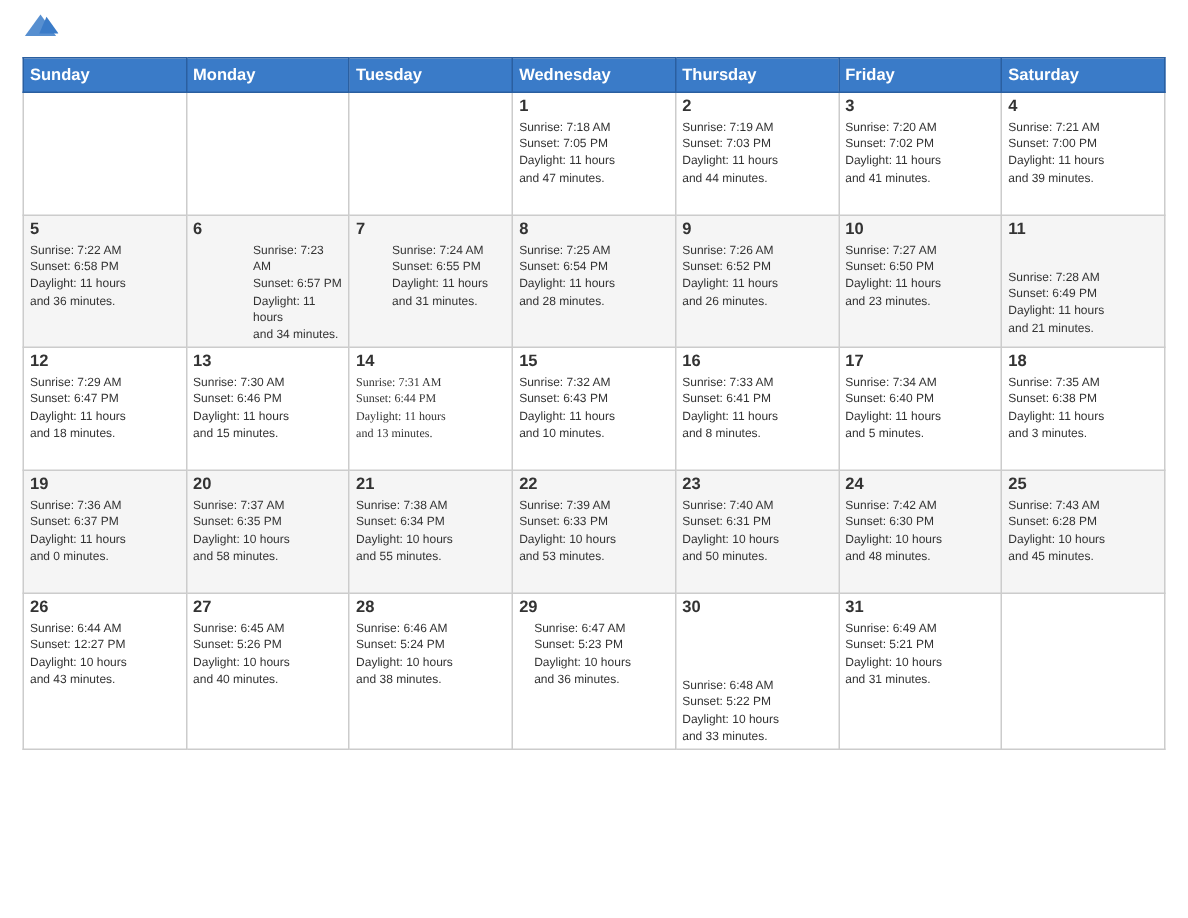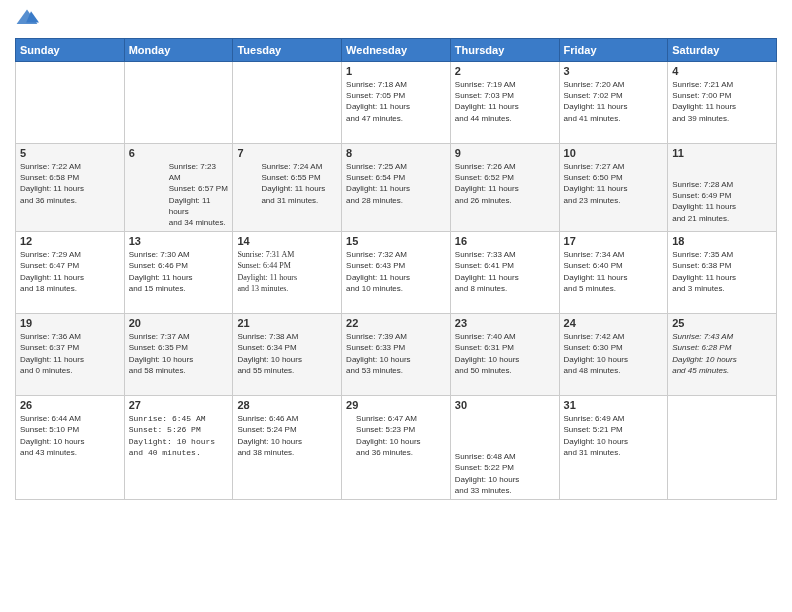--- a/index.html
+++ b/index.html
@@ -305,37 +305,37 @@
           </td>
           <td>
             <span class="day-num">24</span>
             <div class="day-info" style="white-space: pre-line;">Sunrise: 7:42 AM
 Sunset: 6:30 PM
 Daylight: 10 hours
 and 48 minutes.</div>
           </td>
           <td>
             <span class="day-num">25</span>
-            <div class="day-info" style="white-space: pre-line; font-style: italic;">Sunrise: 7:43 AM
+            <div class="day-info" style="white-space: pre-line;">Sunrise: 7:43 AM
 Sunset: 6:28 PM
 Daylight: 10 hours
 and 45 minutes.</div>
           </td>
         </tr>
         <tr>
           <td>
             <span class="day-num">26</span>
             <div class="day-info" style="white-space: pre-line;">Sunrise: 6:44 AM
-Sunset: 5:10 PM
+Sunset: 12:27 PM
 Daylight: 10 hours
 and 43 minutes.</div>
           </td>
           <td>
             <span class="day-num">27</span>
-            <div class="day-info" style="white-space: pre-line; font-family: Liberation Mono, monospace;">Sunrise: 6:45 AM
+            <div class="day-info" style="white-space: pre-line;">Sunrise: 6:45 AM
 Sunset: 5:26 PM
 Daylight: 10 hours
 and 40 minutes.</div>
           </td>
           <td>
             <span class="day-num">28</span>
             <div class="day-info" style="white-space: pre-line;">Sunrise: 6:46 AM
 Sunset: 5:24 PM
 Daylight: 10 hours
 and 38 minutes.</div>

